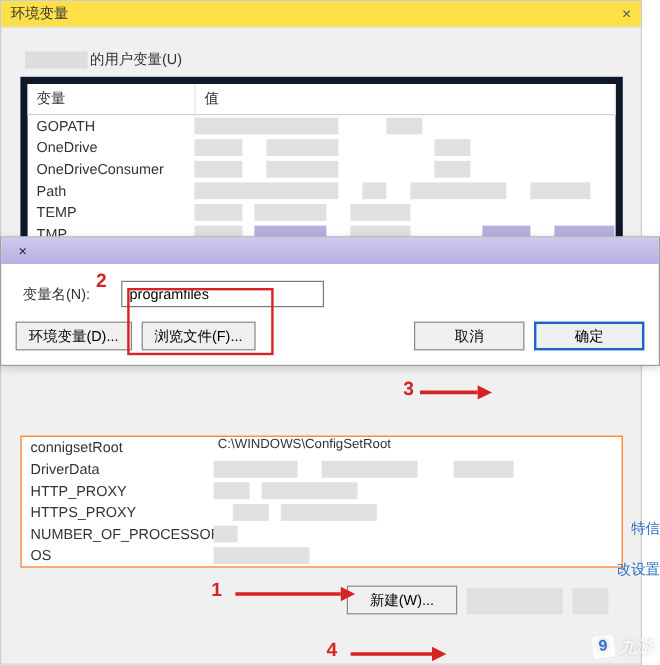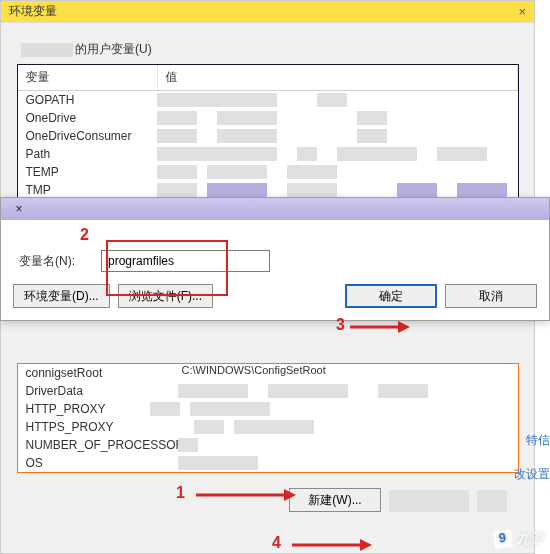--- a/index.html
+++ b/index.html
@@ -3,35 +3,35 @@
 <meta charset="utf-8">
 <style>
 * { box-sizing: border-box; margin: 0; padding: 0; font-family: "Microsoft YaHei", "Segoe UI", sans-serif; }
 body { width: 550px; height: 554px; background: #fff; position: relative; overflow: hidden; font-size: 12px; color: #333; }
 .bg-window { position: absolute; top: 0; left: 0; width: 535px; height: 554px; border: 1px solid #ccc; background: #f0f0f0; }
 .bg-titlebar { height: 22px; border-bottom: 1px solid #ddd; background: #fde047; padding: 4px 8px; display: flex; justify-content: space-between; align-items: center; }
 .bg-titlebar .close-x { font-size: 13px; color: #555; cursor: default; }
 .bg-content { padding: 14px 12px; }
 .group-label { margin: 4px 0 6px 8px; }
 .censor-box { display: inline-block; width: 52px; height: 14px; background: #ddd; vertical-align: middle; margin-right: 2px; }
-.table-box { border: 1px solid #0f172a; background: #fff; width: 502px; margin: 0 auto; }
+.table-box { border: 6px solid #0f172a; background: #fff; width: 502px; margin: 0 auto; }
 .table-head { display: flex; border-bottom: 1px solid #d0d0d0; background: #fff; }
 .table-head .th { padding: 4px 8px; border-right: 1px solid #e5e5e5; }
 .th-var { width: 140px; }
 .th-val { flex: 1; }
 .table-body { position: relative; }
 .row { display: flex; height: 18px; align-items: center; }
 .row .cell-var { width: 139px; padding-left: 8px; }
 .row .cell-val { flex: 1; position: relative; height: 18px; }
 .blur { position: absolute; background: #e0e0e0; height: 14px; top: 2px; }
 .blur.purple { background: #b5b0e0; }
 .modal { position: absolute; top: 197px; left: 0; width: 550px; background: #fff; border: 1px solid #9e9e9e; box-shadow: 0 2px 8px rgba(0,0,0,.2); }
 .modal-titlebar { height: 22px; background: linear-gradient(#cfc8ee,#b8aee0); display: flex; justify-content: space-between; align-items: center; padding: 0 6px 0 8px; font-size: 12px; color: #222; }
 .modal-titlebar .close-btn { width: 20px; height: 18px; display: flex; align-items: center; justify-content: center; color: #222; }
-.modal-body { padding: 30px 12px 12px 12px; }
+.modal-body { padding: 14px 12px 12px 12px; }
 .field-row { display: flex; align-items: center; margin-bottom: 10px; }
 .field-label { width: 88px; padding-left: 6px; }
 .field-input { flex: 1; height: 22px; border: 1px solid #7a7a7a; padding: 2px 6px; font-size: 12px; background: #fff; }
 .field-input.active { border: 1px solid #1e63c8; }
 .input-wrap { position: relative; flex: 1; }
 .red-outline { position: absolute; border: 2px solid #d62424; pointer-events: none; }
 .btn-row { display: flex; gap: 8px; margin-top: 12px; align-items: center; }
 .btn { height: 24px; min-width: 92px; border: 1px solid #8a8a8a; background: #efefef; font-size: 12px; padding: 0 10px; cursor: default; }
 .btn.primary { border: 2px solid #1e63c8; background: #efefef; }
 .spacer { flex: 1; }
@@ -127,21 +127,21 @@
         </div>
       <div class="row">
           <div class="cell-var" style="width:160px">DriverData</div>
           <div class="cell-val">
             <span class="blur" style="left:0;width:70px"></span>
             <span class="blur" style="left:90px;width:80px"></span>
             <span class="blur" style="left:200px;width:50px"></span>
           </div>
         </div>
       <div class="row">
-          <div class="cell-var" style="width:132px">HTTP_PROXY</div>
+          <div class="cell-var" style="width:160px">HTTP_PROXY</div>
           <div class="cell-val">
             <span class="blur" style="left:0;width:30px"></span>
             <span class="blur" style="left:40px;width:80px"></span>
           </div>
         </div>
       <div class="row">
           <div class="cell-var" style="width:176px">HTTPS_PROXY</div>
           <div class="cell-val">
             <span class="blur" style="left:0;width:30px"></span>
             <span class="blur" style="left:40px;width:80px"></span>
@@ -176,22 +176,22 @@
     <div class="field-row">
       <div class="field-label">变量名(N):</div>
       <div class="input-wrap">
         <input class="field-input" value="programfiles" style="">
       </div>
     </div>
     <div class="btn-row">
       <button class="btn">环境变量(D)...</button>
       <button class="btn">浏览文件(F)...</button>
       <div class="spacer"></div>
+      <button class="btn">取消</button>
       <button class="btn primary">确定</button>
-      <button class="btn">取消</button>
     </div>
   </div>
 </div>
 
 <div class="red-outline" style="top:240px;left:106px;width:122px;height:56px"></div>
 
 <div class="annot" style="top:226px;left:80px">2</div>
 <div class="annot" style="top:316px;left:336px">3</div>
 <svg class="arrow-red" style="top:320px;left:350px" width="60" height="14">
     <line x1="0" y1="7" x2="48" y2="7" stroke="#d62424" stroke-width="3"></line>

